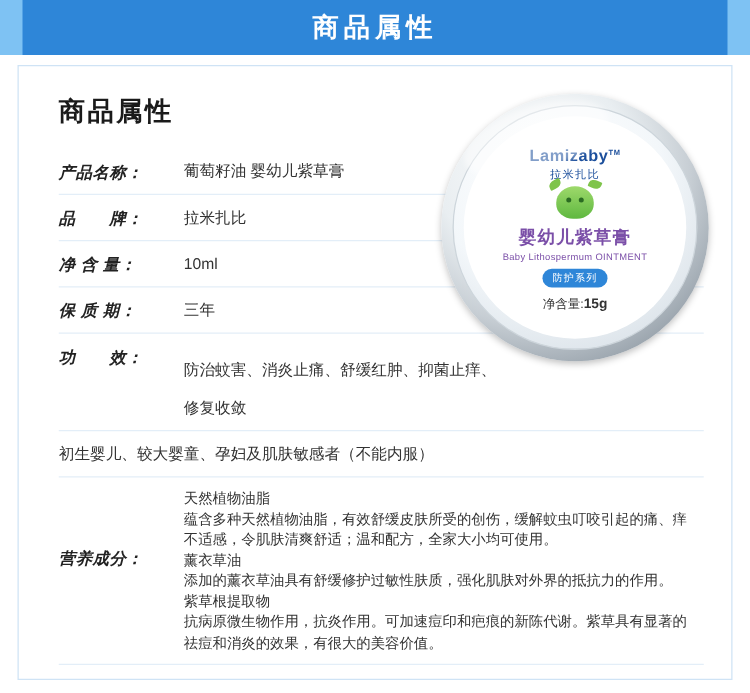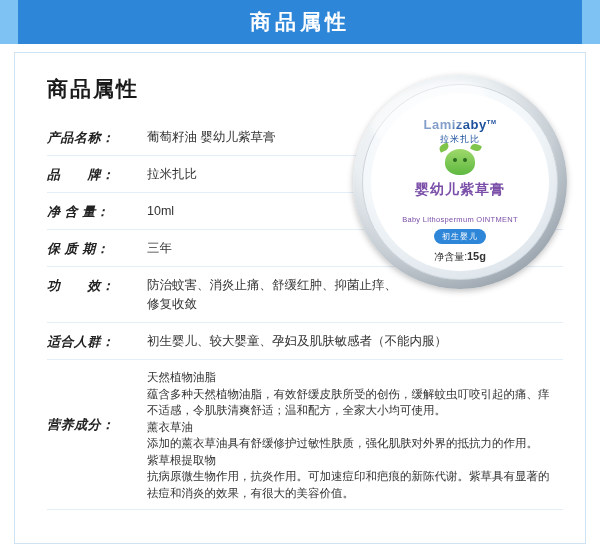--- a/index.html
+++ b/index.html
@@ -93,20 +93,21 @@
     font-size: 12.5px;
     color: #333333;
     line-height: 19px;
     padding-right: 150px;
   }
   .value.wide {
     padding-right: 8px;
   }
   .value .line {
     display: block;
+    margin-top: 11px;
   }
   .nutri-row .value {
     padding-right: 8px;
     font-size: 11.5px;
     line-height: 16.5px;
   }
   .nutri-row .label {
     padding-top: 46px;
   }
   .sub {
@@ -219,21 +220,21 @@
     margin-top: 6px;
     font-size: 14px;
     color: #7b4fa8;
     font-weight: bold;
     letter-spacing: 1px;
   }
   .prod-en {
     font-size: 7.5px;
     color: #7b4fa8;
     letter-spacing: 0.3px;
-    margin-top: 16px;
+    margin-top: 2px;
   }
   .series-badge {
     margin-top: 5px;
     background: #2e86d8;
     color: #ffffff;
     font-size: 8px;
     padding: 2px 8px;
     border-radius: 8px;
     letter-spacing: 1px;
   }
@@ -280,21 +281,21 @@
             <div class="brand">
               <span>Lamizaby</span><sup>TM</sup>
             </div>
             <div class="brand-cn">拉米扎比</div>
             <div class="baby-mark">
               <span class="leaf-l"></span>
               <span class="leaf-r"></span>
             </div>
             <div class="prod-cn">婴幼儿紫草膏</div>
             <div class="prod-en">Baby Lithospermum OINTMENT</div>
-            <div class="series-badge">初生婴儿</div>
+            <div class="series-badge">防护系列</div>
             <div class="net-weight">
               <span>净含量:</span><b>15g</b>
             </div>
           </div>
           <div class="tin-shine"></div>
         </div>
       </div>
 
       <div class="rows">
 
@@ -320,21 +321,20 @@
 
         <div class="row">
           <div class="label">功　　效：</div>
           <div class="value">
             <span class="line">防治蚊害、消炎止痛、舒缓红肿、抑菌止痒、</span>
             <span class="line">修复收敛</span>
           </div>
         </div>
 
         <div class="row">
-          <div class="label">适合人群：</div>
           <div class="value wide">初生婴儿、较大婴童、孕妇及肌肤敏感者（不能内服）</div>
         </div>
 
 
         <div class="row nutri-row">
           <div class="label">营养成分：</div>
           <div class="value">
             <span class="sub">天然植物油脂</span>
             <span class="sub">蕴含多种天然植物油脂，有效舒缓皮肤所受的创伤，缓解蚊虫叮咬引起的痛、痒不适感，令肌肤清爽舒适；温和配方，全家大小均可使用。</span>
             <span class="sub">薰衣草油</span>

